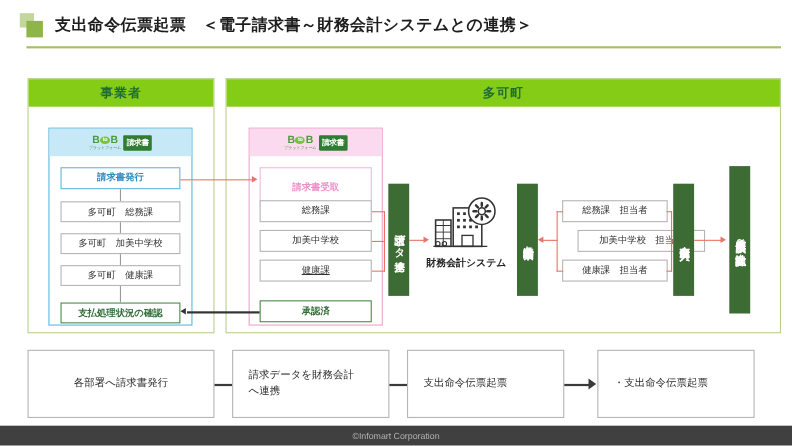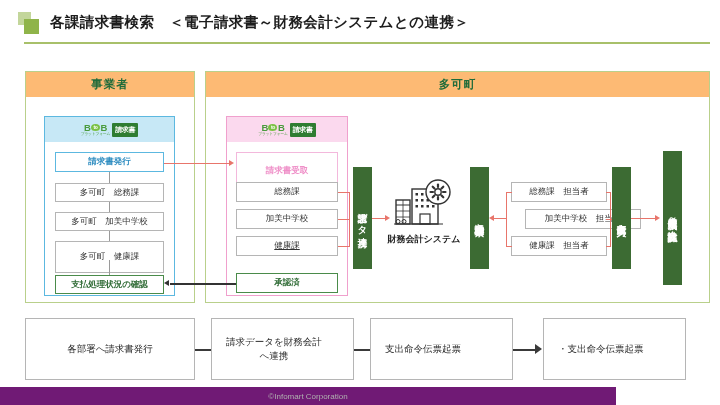--- a/index.html
+++ b/index.html
@@ -34,21 +34,21 @@
   
   .panel {
     position: absolute;
     border: 1px solid #b9d08b;
     background: #ffffff;
   }
   #panel-vendor { left: 25px; top: 71px; width: 170px; height: 232px; }
   #panel-town   { left: 205px; top: 71px; width: 505px; height: 232px; }
   .panel-header {
     position: absolute; left: 0; top: 0; right: 0; height: 25px;
-    background: #fdba74;
+    background: #84cc16;
     display: flex; align-items: center; justify-content: center;
     font-size: 11.5px; font-weight: bold; color: #1f6b3a;
     letter-spacing: 1px;
   }
 
   
   .btob-box { position: absolute; border: 1px solid; background: #ffffff; }
   #btob-vendor { left: 44px; top: 116px; width: 131px; height: 180px;
                  border-color: #5cb8e0; }
   #btob-town   { left: 226px; top: 116px; width: 122px; height: 180px;
@@ -132,45 +132,45 @@
 
   
   .sbox {
     position: absolute; top: 318px; height: 62px;
     border: 1px solid #b5b5b5; background: #ffffff;
     display: flex; align-items: center;
     font-size: 9.5px; color: #2b2b2b; line-height: 1.5;
     padding: 0 14px;
   }
   #sbox-1 { left: 25px;  width: 170px; justify-content: center; }
-  #sbox-2 { left: 211px; width: 143px; text-align: center; }
+  #sbox-2 { left: 211px; width: 143px; }
   #sbox-3 { left: 370px; width: 143px; }
   #sbox-4 { left: 543px; width: 143px; }
   .sconn { position: absolute; top: 349px; height: 2px; background: #3a3a3a; }
   .sarrow {
     position: absolute; top: 344px; width: 0; height: 0;
     border-top: 5px solid transparent; border-bottom: 5px solid transparent;
     border-left: 7px solid #3a3a3a;
   }
 
   
   #footer {
-    position: absolute; left: 0; bottom: 0; width: 616px; height: 18px;
-    background: #701a75;
+    position: absolute; left: 0; bottom: 0; width: 720px; height: 18px;
+    background: #404040;
     display: flex; align-items: center; justify-content: center;
     font-size: 8px; color: #b0b0b0;
   }
 </style>
 </head>
 <body>
 
 <div id="title-bar">
   <div id="title-marker-back"></div>
   <div id="title-marker-front"></div>
-  <div id="title-text">各課請求書検索　＜電子請求書～財務会計システムとの連携＞</div>
+  <div id="title-text">支出命令伝票起票　＜電子請求書～財務会計システムとの連携＞</div>
   <div id="title-rule"></div>
 </div>
 
 <div class="panel" id="panel-vendor">
   <div class="panel-header">事業者</div>
 </div>
 
 <div class="btob-box" id="btob-vendor">
   <div class="btob-header">
     <div class="logo">
@@ -186,21 +186,21 @@
     </div>
   </div>
 </div>
 
 <div class="fbox blue" style="left:55px; top:152px; width:109px; height:20px;">請求書発行</div>
 <div class="vline" style="left:109px; top:172px; height:11px;"></div>
 <div class="fbox" style="left:55px; top:183px; width:109px; height:19px;">多可町　総務課</div>
 <div class="vline" style="left:109px; top:202px; height:10px;"></div>
 <div class="fbox" style="left:55px; top:212px; width:109px; height:19px;">多可町　加美中学校</div>
 <div class="vline" style="left:109px; top:231px; height:10px;"></div>
-<div class="fbox" style="left:55px; top:241px; width:109px; height:32px;">多可町　健康課</div>
+<div class="fbox" style="left:55px; top:241px; width:109px; height:19px;">多可町　健康課</div>
 <div class="vline" style="left:109px; top:260px; height:15px;"></div>
 <div class="fbox green" style="left:55px; top:275px; width:109px; height:19px;">支払処理状況の確認</div>
 
 <div class="panel" id="panel-town">
   <div class="panel-header">多可町</div>
 </div>
 
 <div class="btob-box" id="btob-town">
   <div class="btob-header">
     <div class="logo">

